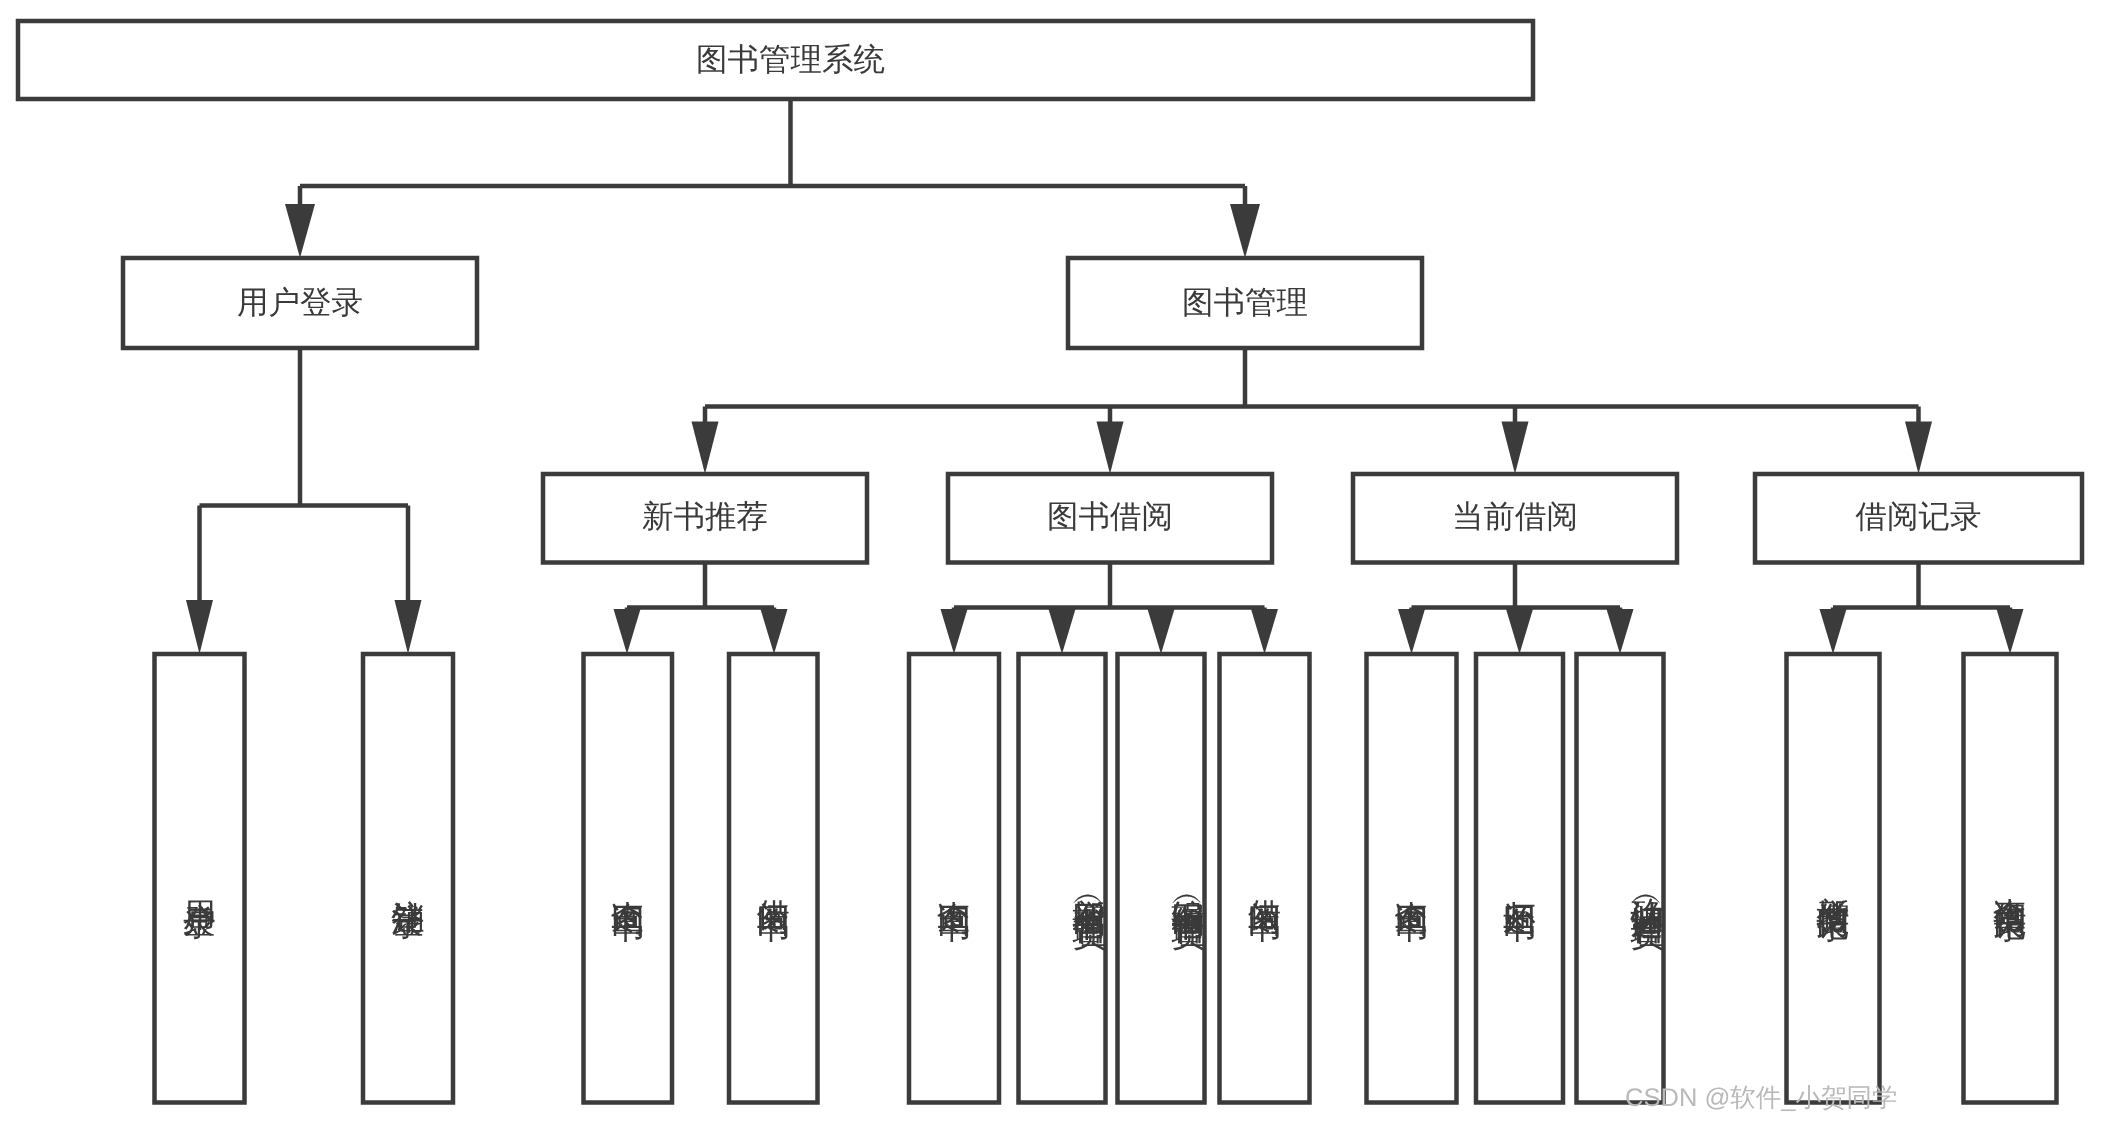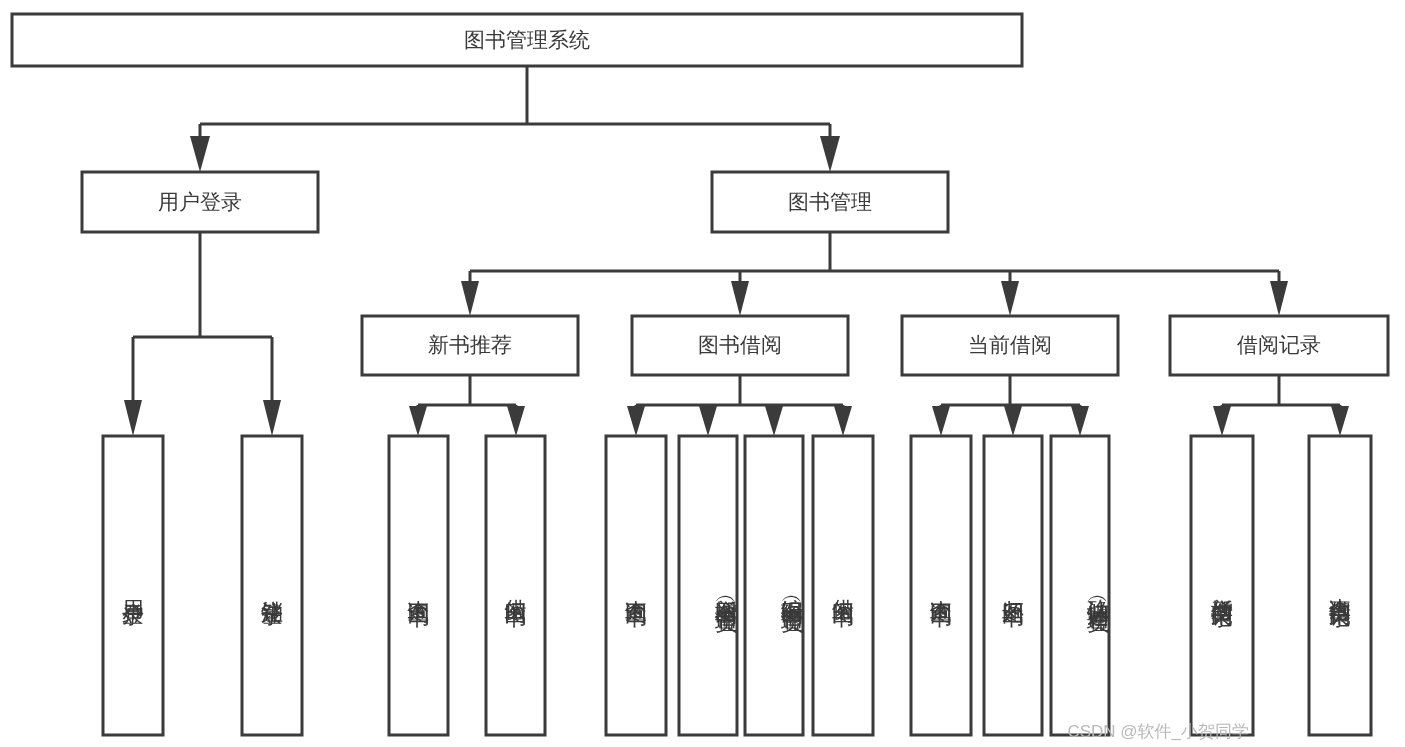--- a/index.html
+++ b/index.html
@@ -55,21 +55,21 @@
     font-size: 22px;
     color: #3a3a3a;
     letter-spacing: 2px;
     line-height: 1;
     white-space: nowrap;
     text-align: center;
     pointer-events: none;
   }
   .watermark {
     position: absolute;
-    right: 24px;
+    right: 8px;
     bottom: 4px;
     font-family: "Liberation Sans", "DejaVu Sans", sans-serif;
     font-size: 17px;
     color: #b9b9b9;
     white-space: nowrap;
     text-align: right;
   }
 </style>
 </head>
 <body>

